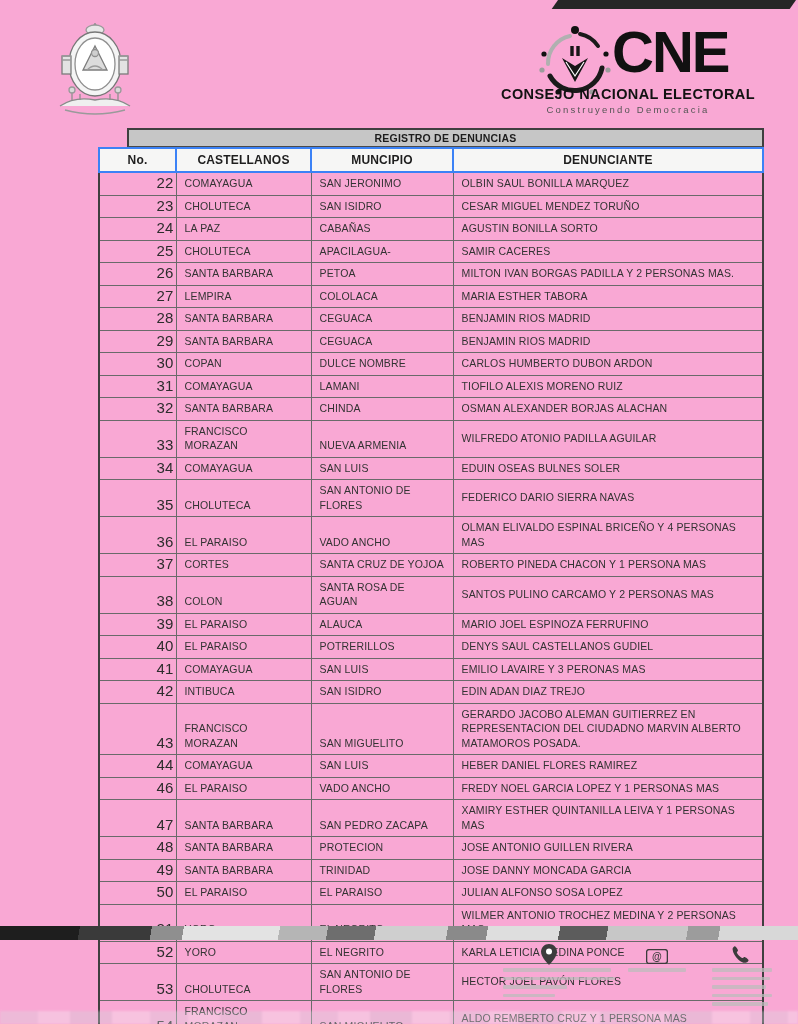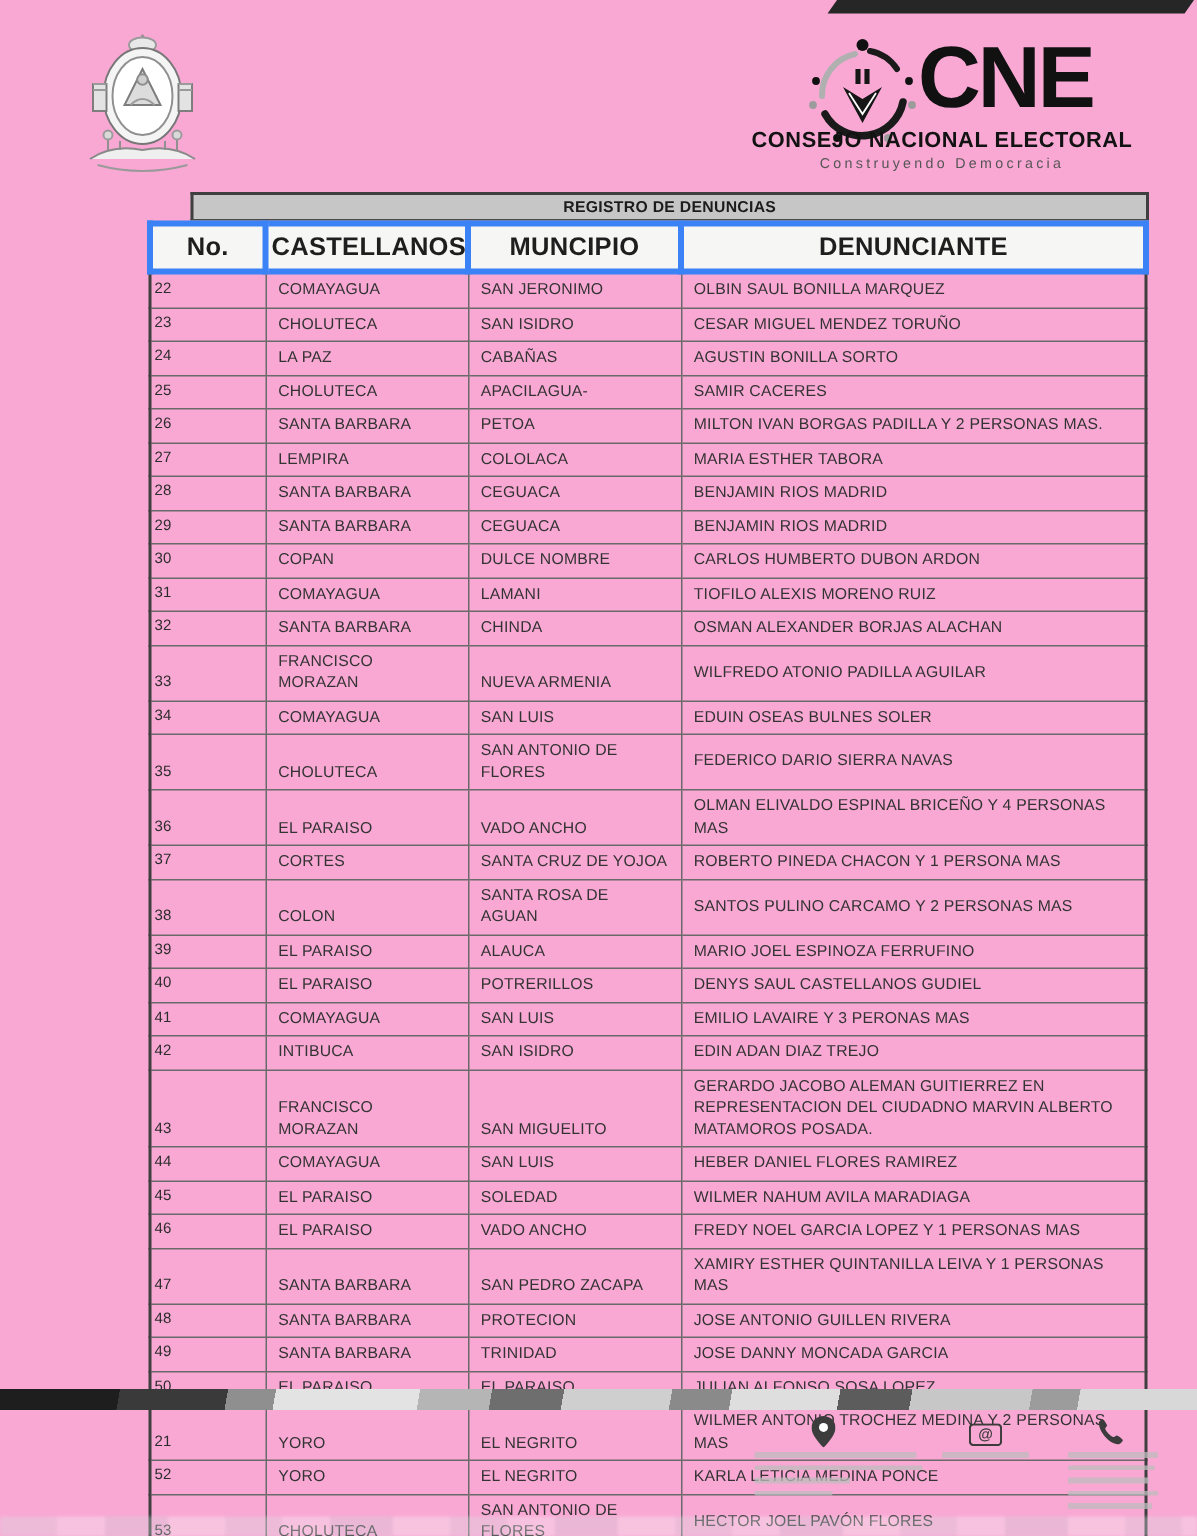--- a/index.html
+++ b/index.html
@@ -22,25 +22,25 @@
   .cne-slogan { position:absolute; left:470px; top:104px; width:316px; text-align:center;
                 font-size:9.5px; color:#555; letter-spacing:2.2px; }
 
   
   .tablewrap { position:absolute; left:98px; top:128px; width:664px; }
   table { border-collapse:collapse; width:664px; table-layout:fixed;
           border:2px solid #3f3f3f; }
   caption.tcap { background:#c6c6c6; border:2px solid #3f3f3f; border-bottom:1px solid #4a4a4a;
             font-size:10.5px; font-weight:bold; color:#1c1c1c; text-align:center;
             padding:2px 0 2px 0; caption-side:top; letter-spacing:.2px;margin-left:29px; }
-  th { border:4px solid #3b82f6; background:#f6f6f5; font-size:17px; font-weight:bold;
+  th { border:2px solid #3b82f6; background:#f6f6f5; font-size:12px; font-weight:bold;
        color:#1e1e1e; padding:4px 2px; letter-spacing:.2px; }
   td { border:1px solid #6a6a6a; font-size:10.5px; color:#333; padding:3px 8px 4px 8px;
        vertical-align:bottom; line-height:14.5px; letter-spacing:.15px; }
-  td.c-no { text-align:left; font-size:10px; color:#2c2c2c; padding:3px 2px 4px 2px; }
+  td.c-no { text-align:right; font-size:15px; color:#2c2c2c; padding:3px 2px 4px 2px; }
   td.c-denunciante { vertical-align:middle; white-space:pre-line; }
   tr { height:22px; }
 
   
   .ribbon { position:absolute; left:0; top:926px; width:798px; height:14px;
             background:linear-gradient(100deg,
               #1e1e1e 0 10%, #3a3a3a 10% 19%, #8f8f8f 19% 23%,
               #e3e3e3 23% 35%, #b5b5b5 35% 41%, #6e6e6e 41% 47%,
               #cfcfcf 47% 56%, #8a8a8a 56% 61%, #dedede 61% 70%,
               #5c5c5c 70% 76%, #c7c7c7 76% 86%, #9c9c9c 86% 90%,
@@ -260,26 +260,20 @@
 REPRESENTACION DEL CIUDADNO MARVIN ALBERTO
 MATAMOROS POSADA.</td>
           </tr>
           <tr>
             <td class="c-no">44</td>
             <td class="c-departamento">COMAYAGUA</td>
             <td class="c-municipio">SAN LUIS</td>
             <td class="c-denunciante">HEBER DANIEL FLORES RAMIREZ</td>
           </tr>
           <tr>
-            <td class="c-no">45</td>
-            <td class="c-departamento">EL PARAISO</td>
-            <td class="c-municipio">SOLEDAD</td>
-            <td class="c-denunciante">WILMER NAHUM AVILA MARADIAGA</td>
-          </tr>
-          <tr>
             <td class="c-no">46</td>
             <td class="c-departamento">EL PARAISO</td>
             <td class="c-municipio">VADO ANCHO</td>
             <td class="c-denunciante">FREDY NOEL GARCIA LOPEZ Y 1 PERSONAS MAS</td>
           </tr>
           <tr>
             <td class="c-no">47</td>
             <td class="c-departamento">SANTA BARBARA</td>
             <td class="c-municipio">SAN PEDRO ZACAPA</td>
             <td class="c-denunciante">XAMIRY ESTHER QUINTANILLA LEIVA Y 1 PERSONAS

